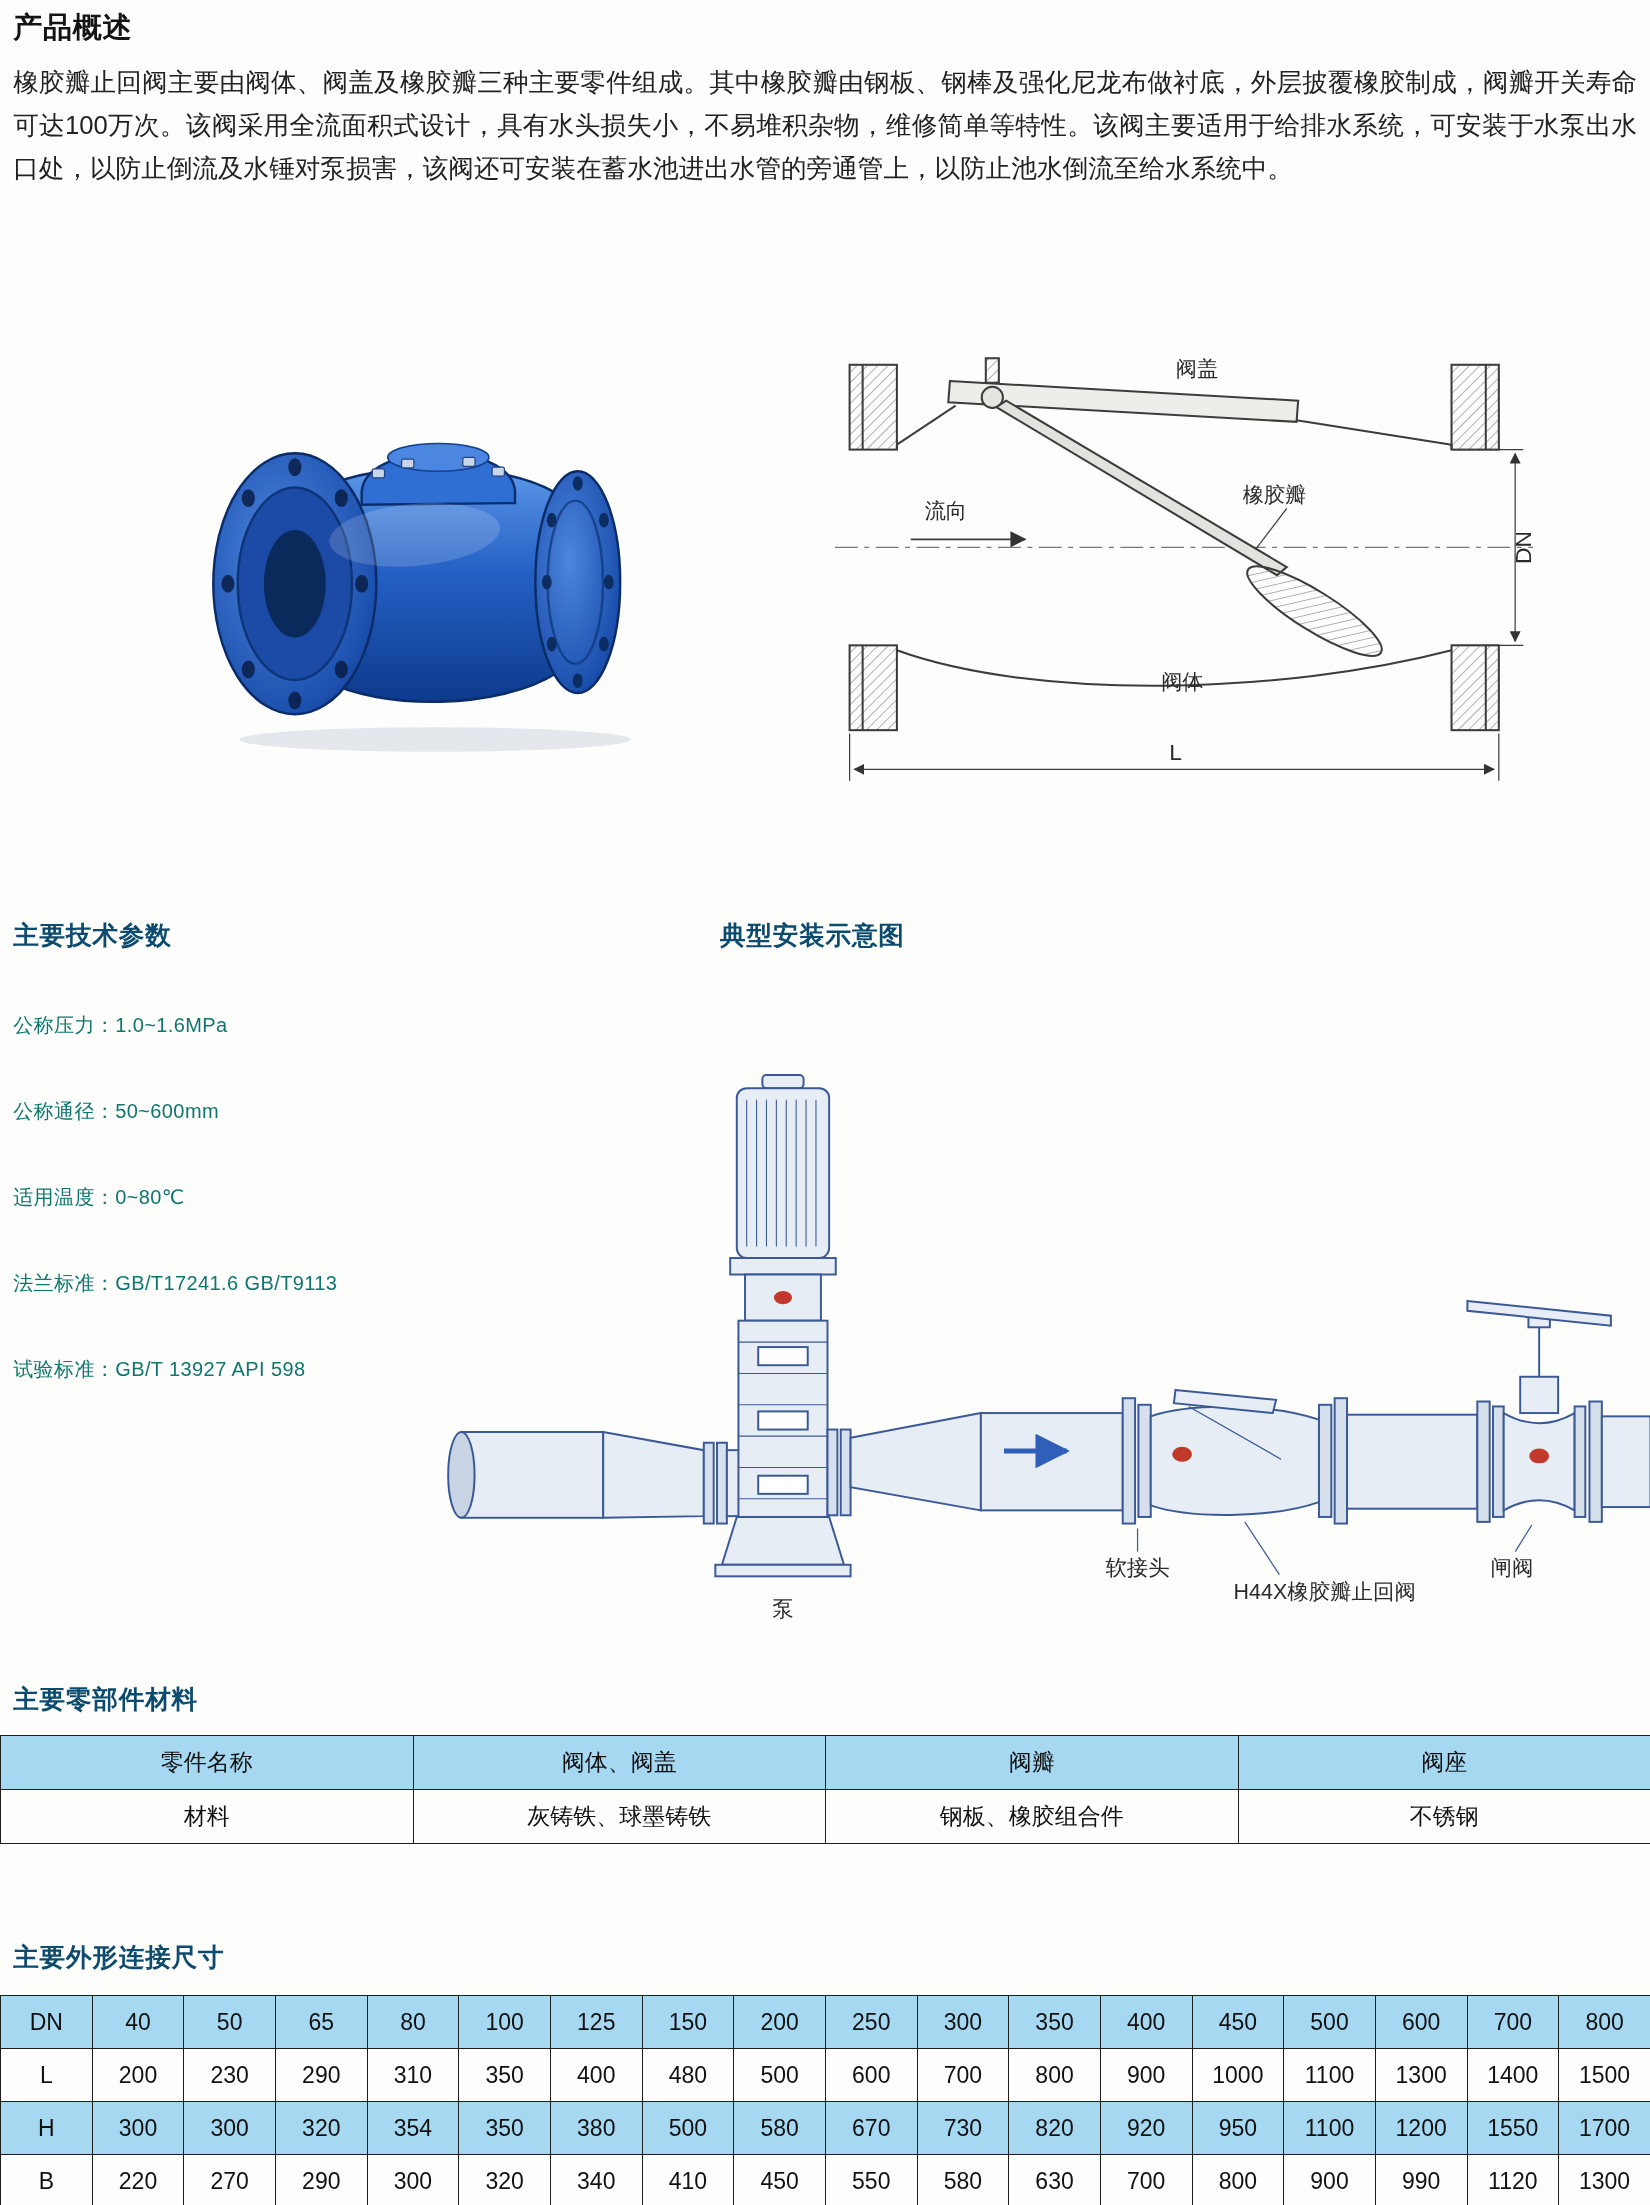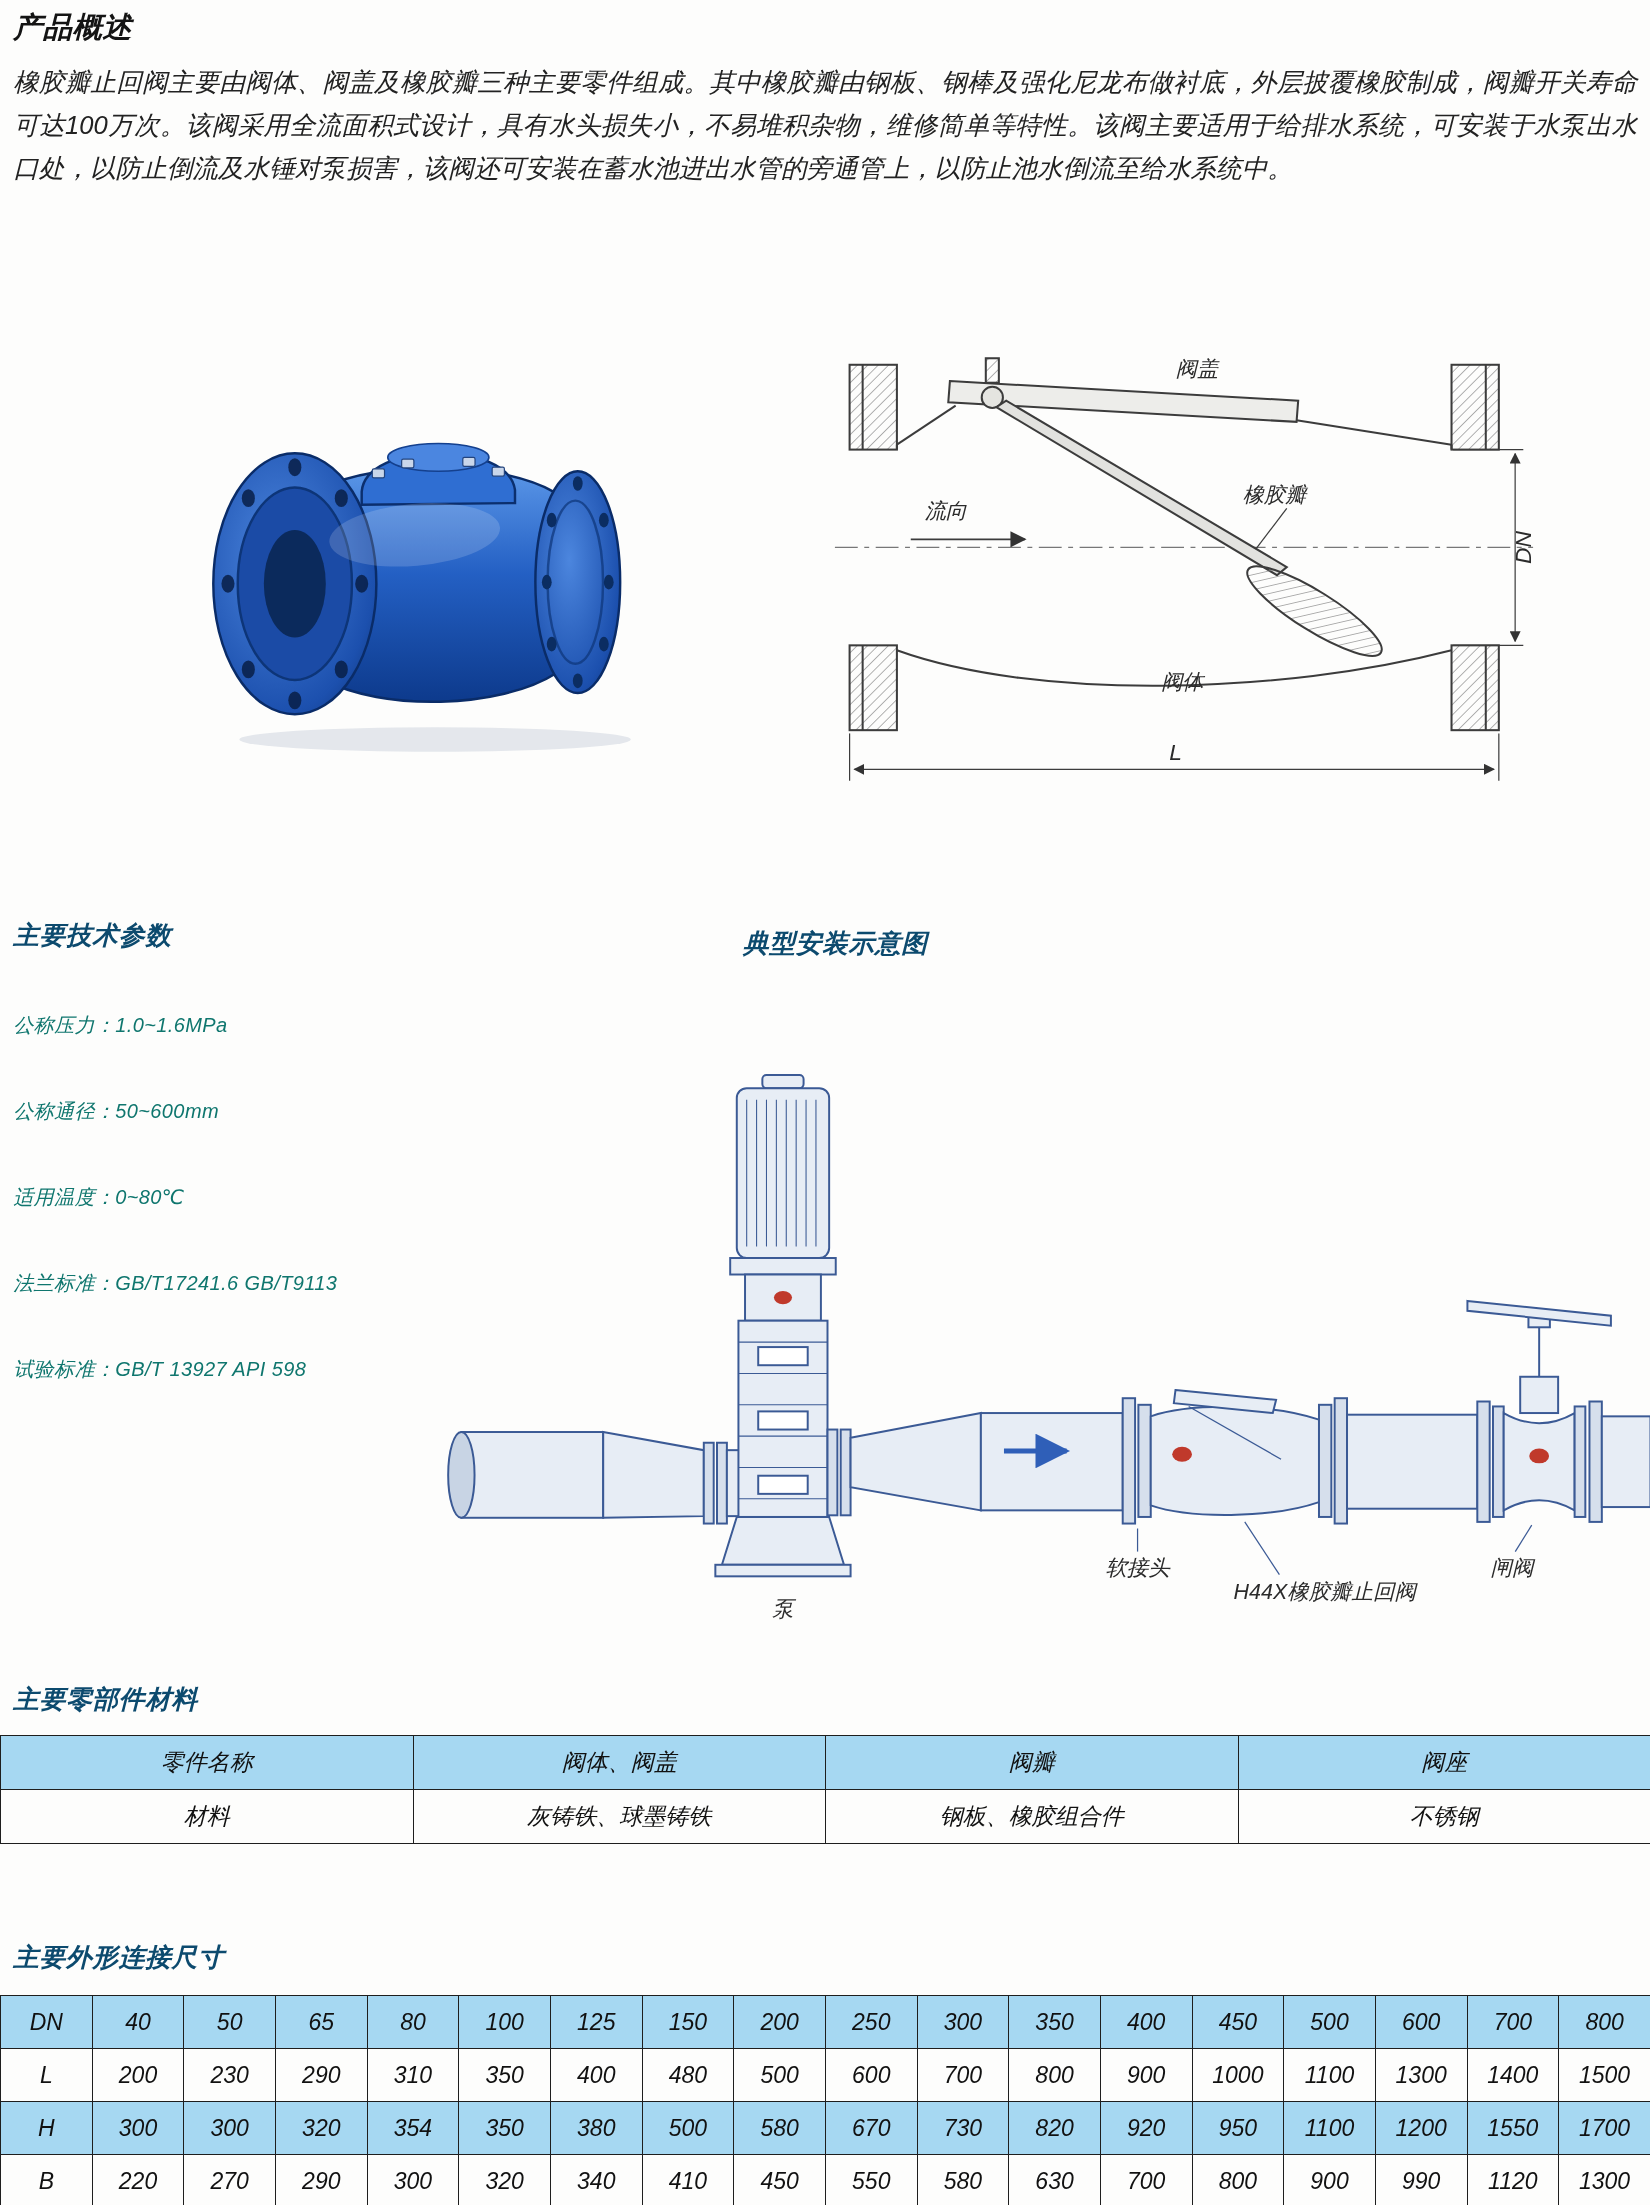--- a/index.html
+++ b/index.html
@@ -3,41 +3,41 @@
 <meta charset="utf-8">
 <style>
   * { box-sizing: border-box; }
   html, body { margin: 0; padding: 0; }
   body {
     width: 1651px; height: 2205px;
     background: #ffffff;
     font-family: "Liberation Sans", "DejaVu Sans", sans-serif;
     color: #1b1b1b;
   }
-  .page { position: relative; width: 1651px; height: 2205px; overflow: hidden; background: #fdfdfc; font-style: italic; }
+  .page { position: relative; width: 1651px; height: 2205px; overflow: hidden; background: #fdfdfc; }
 
   
   .h1 { font-size: 29px; font-weight: 700; color: #141414; margin: 0; letter-spacing: 0.8px; }
   .h2 { font-size: 25.6px; font-weight: 700; color: #0c4a6e; margin: 0; letter-spacing: 0.8px; }
 
   
   .overview { position: absolute; left: 13.2px; top: 8.3px; width: 1624px; }
   .overview p {
     margin: 13.2px 0 0 0;
     font-size: 25.6px; line-height: 1.68; text-align: justify; color: #222;
   }
 
   
   .valve-photo { position: absolute; left: 196px; top: 384px; width: 470px; height: 371px; }
   .section-diagram { position: absolute; left: 825px; top: 293px; width: 718px; height: 522px; }
 
   
   .params { position: absolute; left: 13.2px; top: 918px; width: 723px; }
   .param-item { font-size: 20px; color: #0f766e; margin-top: 59px; letter-spacing: 0.4px; }
-  .install-title { position: absolute; left: 743px; top: 918px; margin-top: 8px; }
+  .install-title { position: absolute; left: 720px; top: 918px; }
   .install-diagram { position: absolute; left: 446px; top: 1070px; width: 1205px; height: 569px; }
 
   
   table.data { border-collapse: collapse; table-layout: fixed; width: 1651px; }
   table.data td {
     border: 1.7px solid #1e1e1e; text-align: center; vertical-align: middle;
     font-size: 23px; color: #111; padding: 0; overflow: hidden; white-space: nowrap;
   }
   .hl td, tr.hl td { background: #a6d8f2; }
   .materials-wrap { position: absolute; left: 0; top: 1682px; width: 1334px; }

